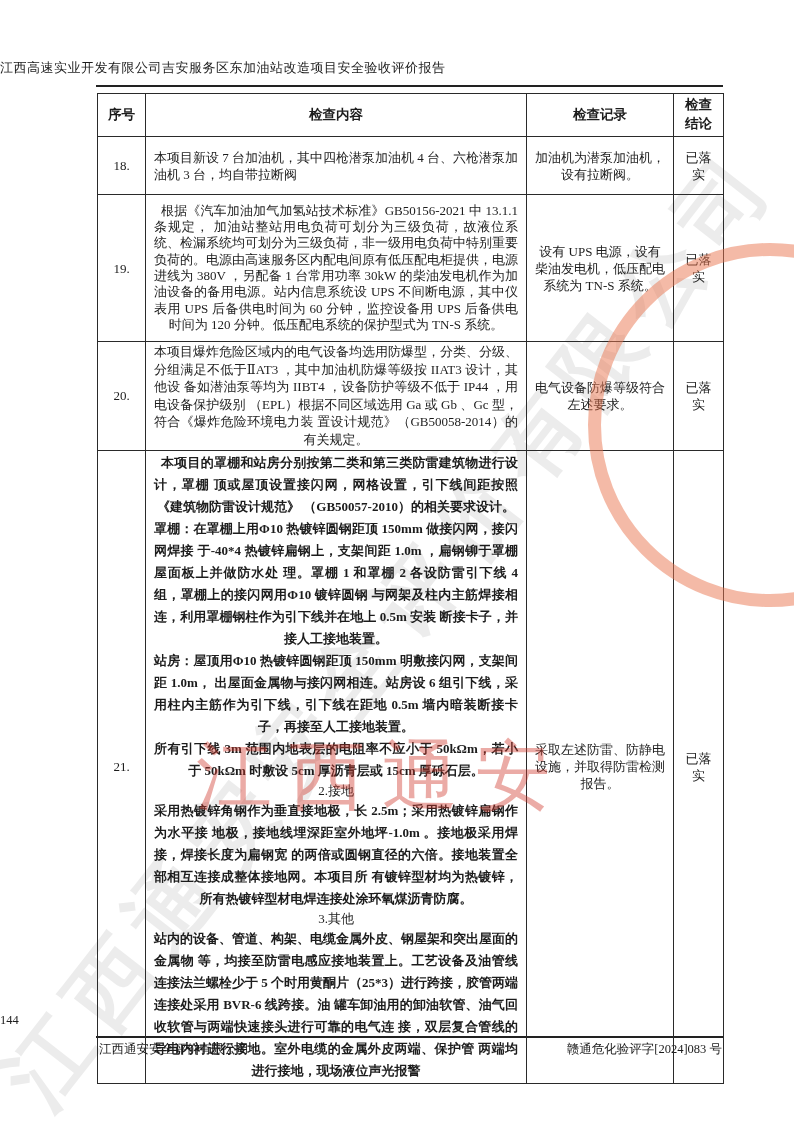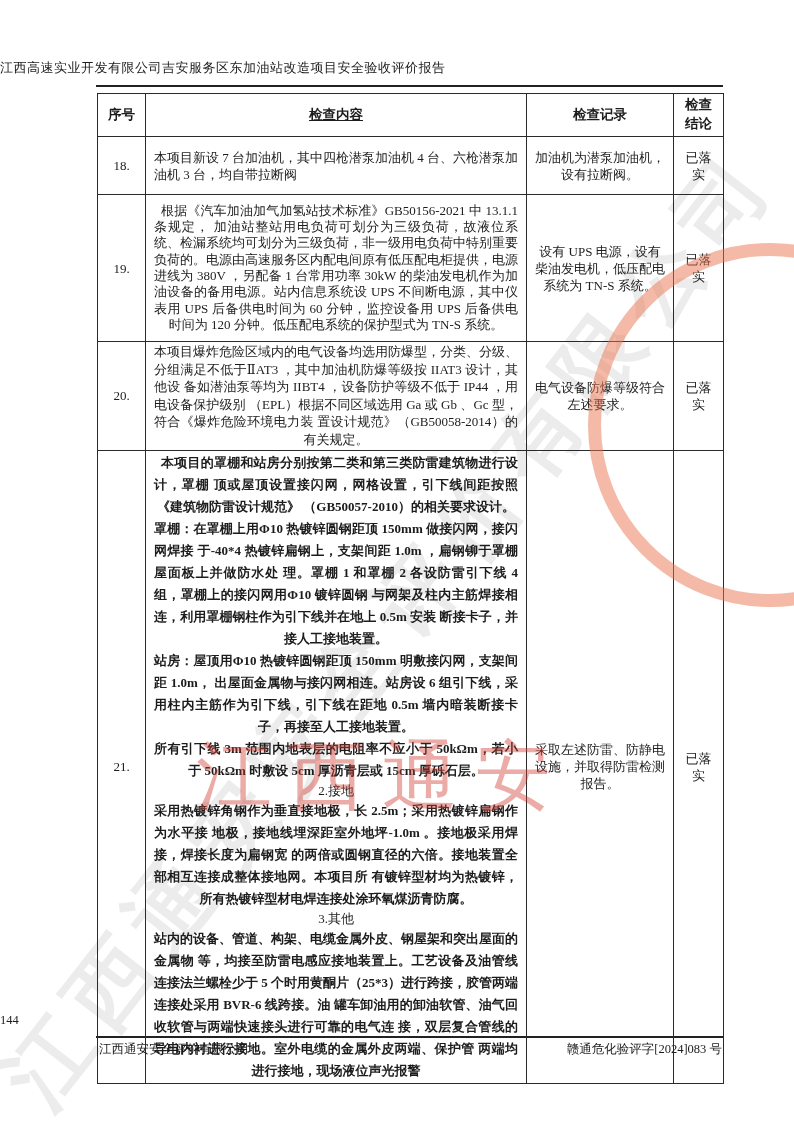--- a/index.html
+++ b/index.html
@@ -33,21 +33,21 @@
     border:1.5px solid #2a2a2a;
     font-size:13px;
     overflow:hidden;
     background:transparent;
   }
   table.report th{
     height:40px;font-weight:bold;font-size:13.5px;
     text-align:center;vertical-align:middle;line-height:1.4;
     padding:1px 8px;
   }
-  th.th-content{padding:1px 4px;text-decoration:underline;}
+  th.th-content{padding:1px 4px;}
   td.cell-no,td.cell-record,td.cell-conclusion{
     text-align:center;vertical-align:middle;padding:1px 8px;line-height:17px;
   }
   td.cell-content{vertical-align:middle;padding:1px 8px;}
   tr.row-18{height:58px;}
   tr.row-19{height:147px;}
   tr.row-20{height:106px;}
   tr.row-21{height:558px;}
   .txt-center{text-align:left;line-height:17px;}
   .txt-19{text-align:justify;text-align-last:center;text-indent:7px;line-height:16.3px;}

